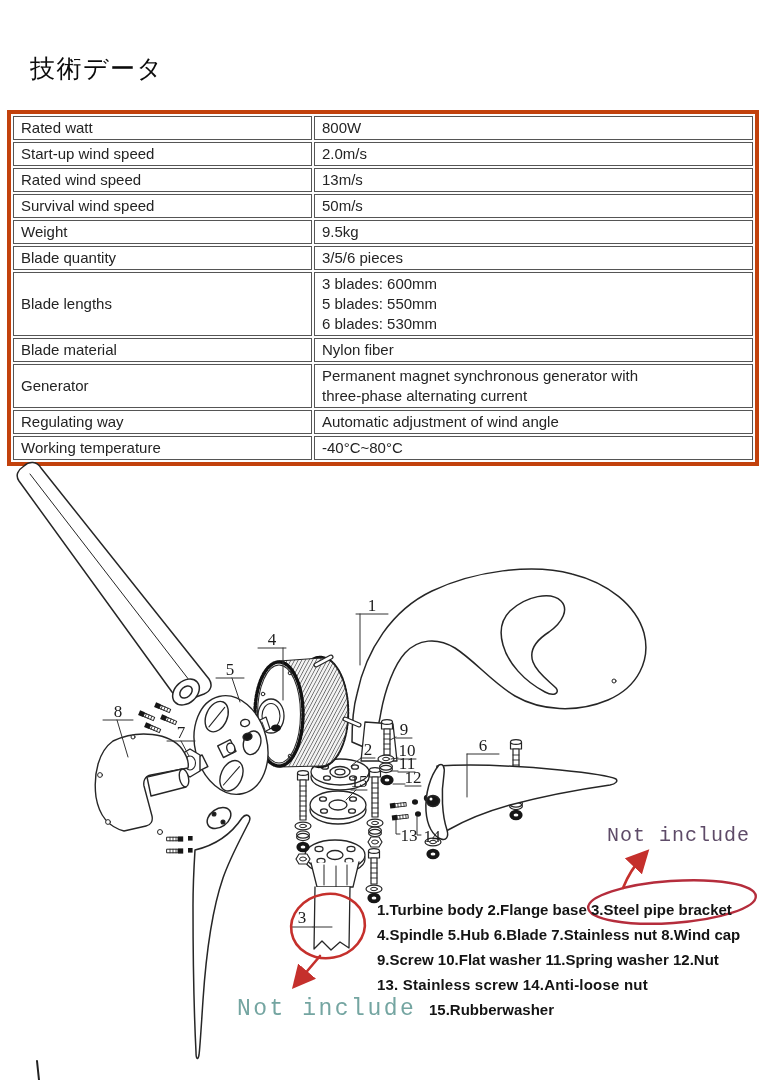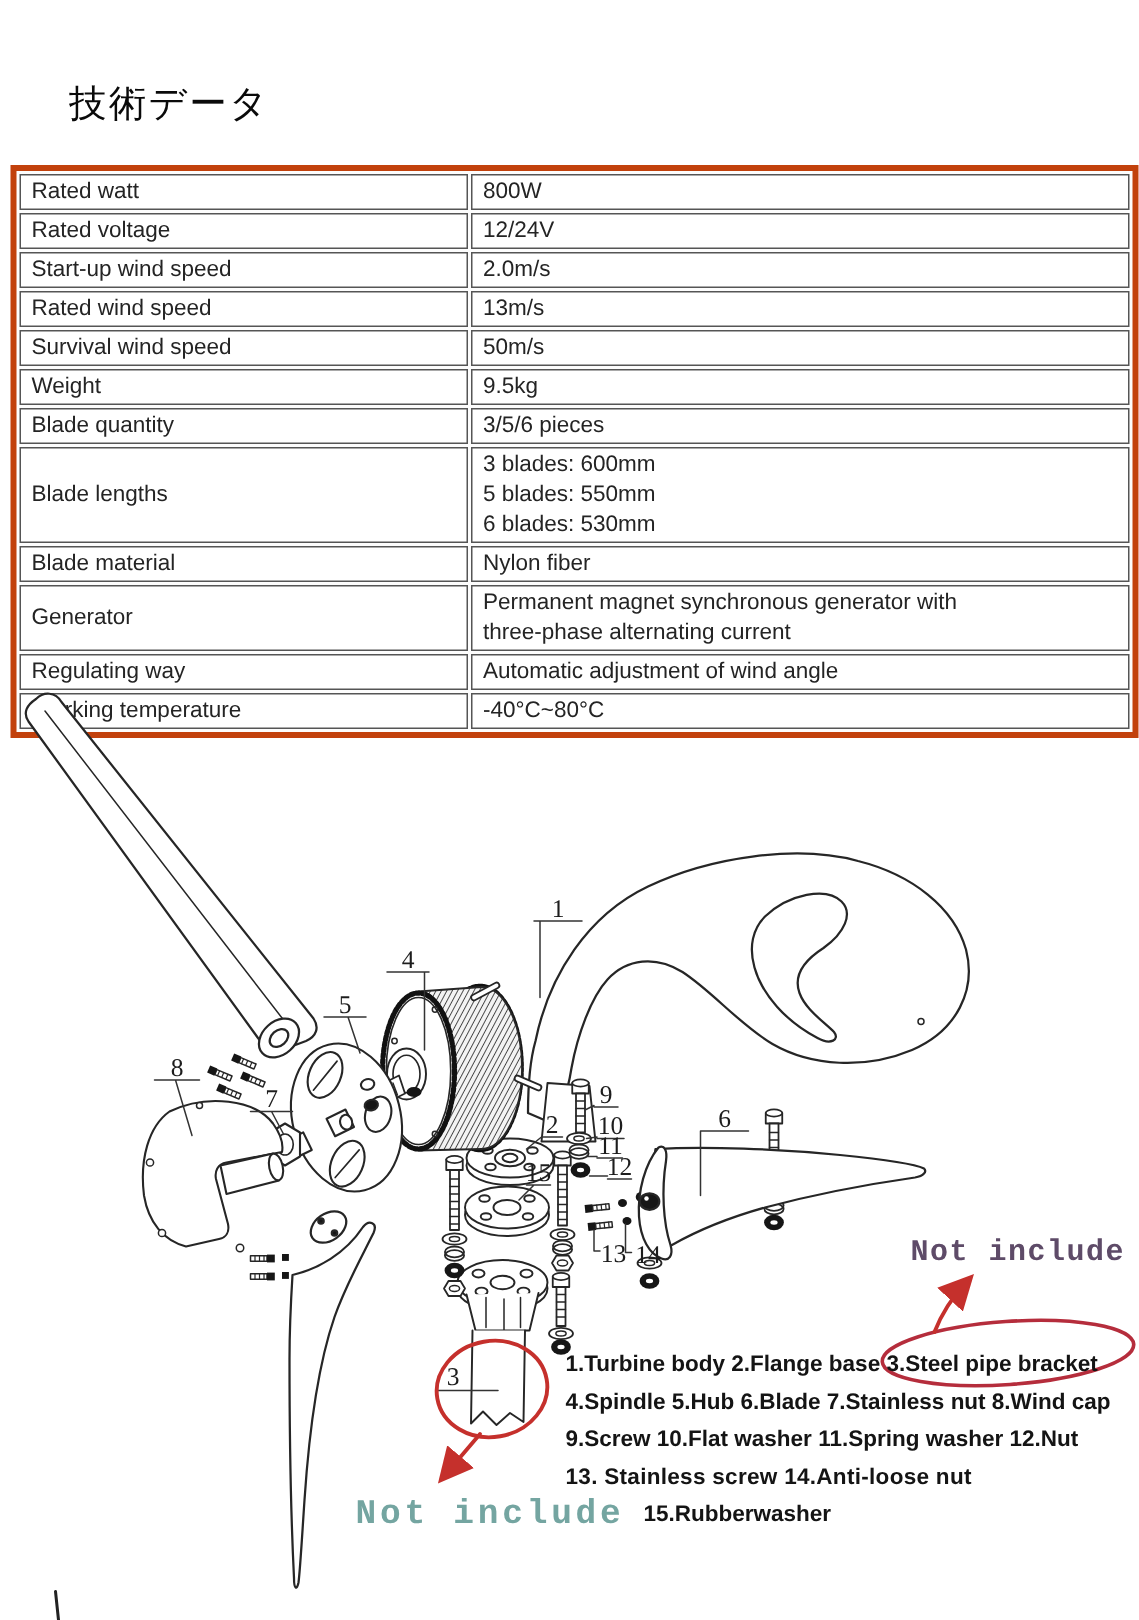--- a/index.html
+++ b/index.html
@@ -1,51 +1,47 @@
 <!DOCTYPE html>
 <html><head>
 <meta charset="utf-8">
 <style>
   html,body{margin:0;padding:0;}
   body{width:759px;height:1080px;position:relative;background:#ffffff;overflow:hidden;
        font-family:"Liberation Sans",sans-serif;}
-  .page-title{position:absolute;left:46px;top:52px;font-size:25px;color:#0a0a0a;
+  .page-title{position:absolute;left:30px;top:52px;font-size:25px;color:#0a0a0a;
        letter-spacing:1.5px;font-weight:500;}
   .table-wrap{position:absolute;left:7px;top:110px;width:744px;border:4px solid #c2410c;
        background:#fdfdfd;padding:0px;}
   table.spec{width:100%;border-collapse:separate;border-spacing:2px;}
   table.spec td{border:1px solid #555;background:#fff;font-size:15px;color:#242424;
        padding:1px 7px;line-height:20px;vertical-align:middle;}
   td.k{width:283px;}
   td.v{white-space:pre-line;margin-left:10px;}
   .diagram-svg{position:absolute;left:0;top:450px;}
-  .ni{position:absolute;font-family:"Liberation Mono",monospace;font-weight:bold;}
+  .ni{position:absolute;font-family:"Liberation Mono",monospace;font-weight:normal;}
   .ni-top{left:607px;top:824px;font-size:20px;letter-spacing:1px;color:#5e4b68;}
   .ni-bottom{left:237px;top:996px;font-size:23px;letter-spacing:2.5px;color:#74a5a1;}
   .parts-list{position:absolute;left:377px;top:897px;width:382px;font-size:15px;
        font-weight:bold;color:#141414;}
   .parts-list div{height:25px;line-height:25px;white-space:nowrap;}
   .parts-list .indent{padding-left:52px;}
   .pl13{letter-spacing:0.2px;}
 </style>
 </head>
 <body>
 
 <div class="page-title">技術データ</div>
 
 <div class="table-wrap">
   <table class="spec">
     <tbody>
       <tr>
           <td class="k">Rated watt</td>
           <td class="v">800W</td>
-        </tr>
-      <tr>
-          <td class="k">Rated voltage</td>
-          <td class="v">12/24V</td>
         </tr>
       <tr>
           <td class="k">Start-up wind speed</td>
           <td class="v">2.0m/s</td>
         </tr>
       <tr>
           <td class="k">Rated wind speed</td>
           <td class="v">13m/s</td>
         </tr>
       <tr>

